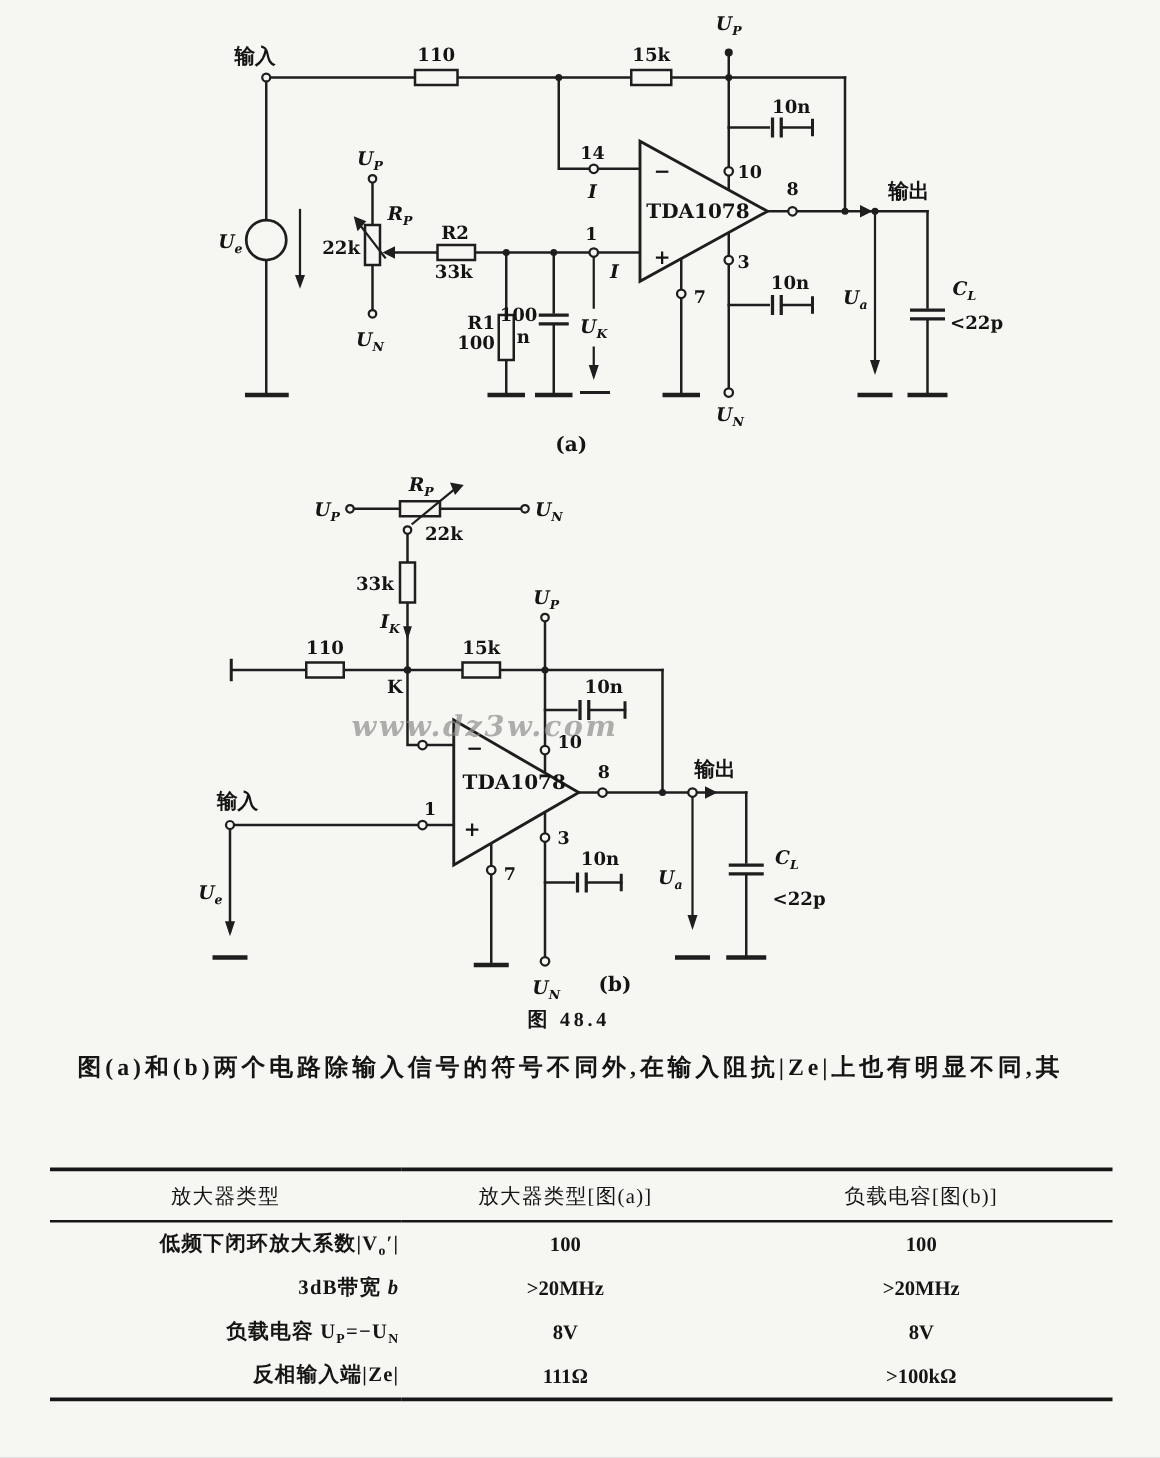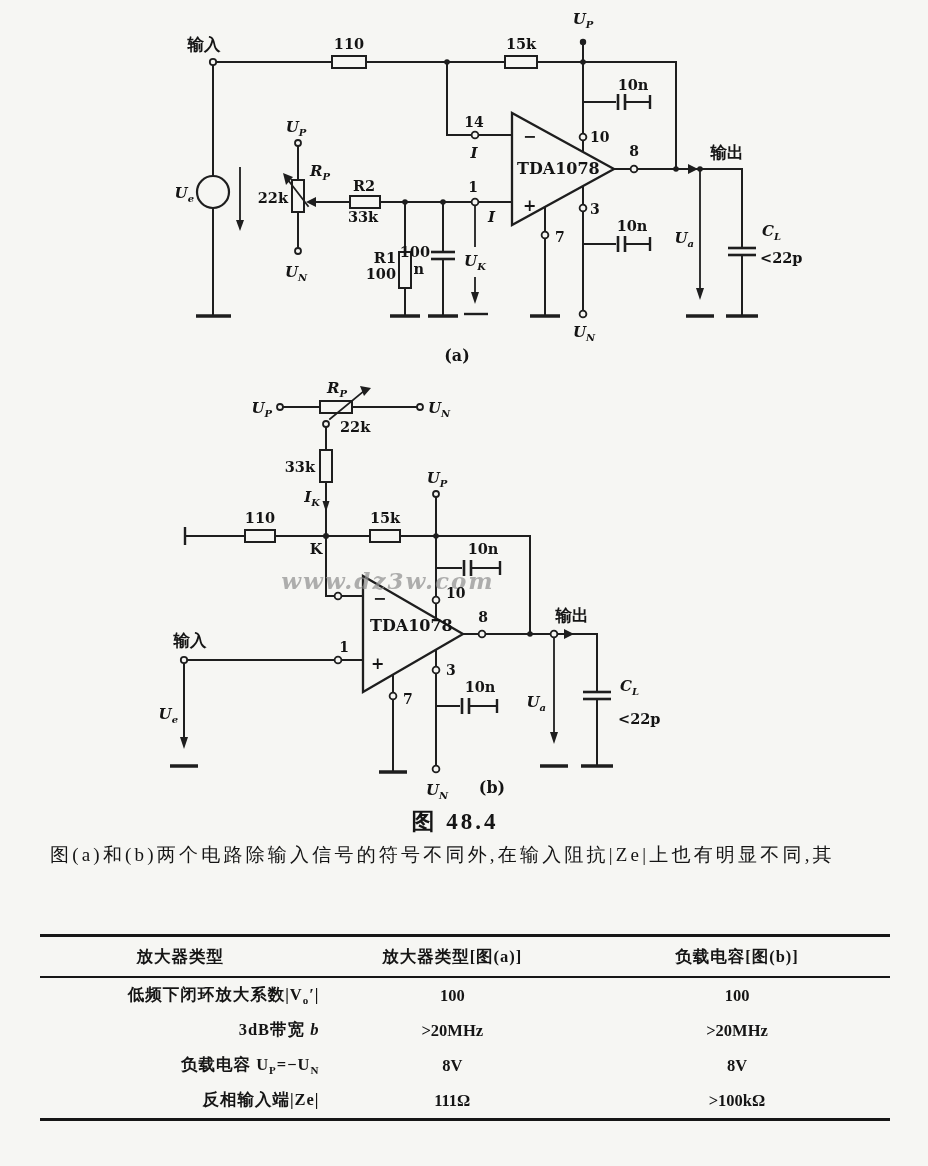--- a/index.html
+++ b/index.html
@@ -30,34 +30,34 @@
   .val { font:bold 14.5px "DejaVu Serif",serif; }
   .pin { font:bold 14px "DejaVu Serif",serif; }
   .cjk { font:bold 16.5px "Liberation Serif",serif; }
   .tda { font:bold 16px "DejaVu Serif",serif; }
   .tag { font:bold 16px "DejaVu Serif",serif; }
   .wm  { font:italic bold 23px "DejaVu Serif",serif; fill:#8f8f8f; opacity:.7; letter-spacing:2px; }
 
   
   #fig-caption {
     position:absolute; top:806px; left:0; width:910px;
-    text-align:center; font-size:23px; font-weight:600; letter-spacing:3px;
+    text-align:center; font-size:16px; font-weight:600; letter-spacing:3px;
   }
-  #para { position:absolute; top:840px; left:12px; width:886px;
-    font-size:19px; font-weight:400; line-height:30px; letter-spacing:3.2px; }
+  #para { position:absolute; top:840px; left:24px; width:886px;
+    font-size:19px; font-weight:700; line-height:30px; letter-spacing:3.2px; }
   #para .indent { text-indent:38px; }
 
   
   #spec-table {
     position:absolute; top:934px; left:40px; width:850px;
     border-collapse:collapse; table-layout:fixed;
     border-top:3px solid #161616; border-bottom:3px solid #161616;
     font-size:16.5px; font-weight:600;
   }
-  #spec-table th { height:37px; font-weight:700; text-align:center;
+  #spec-table th { height:37px; font-weight:400; text-align:center;
     border-bottom:2px solid #161616; letter-spacing:1px; }
   #spec-table td { height:33px; text-align:center; }
   #spec-table td.lbl-cell { text-align:right; padding-left:36px; letter-spacing:1px; }
   #spec-table col.c1 { width:33%; } #spec-table col.c2 { width:31%; } #spec-table col.c3 { width:36%; }
   sub { font-size:11px; }
 </style>
 </head>
 <body>
 
 <div id="page">

